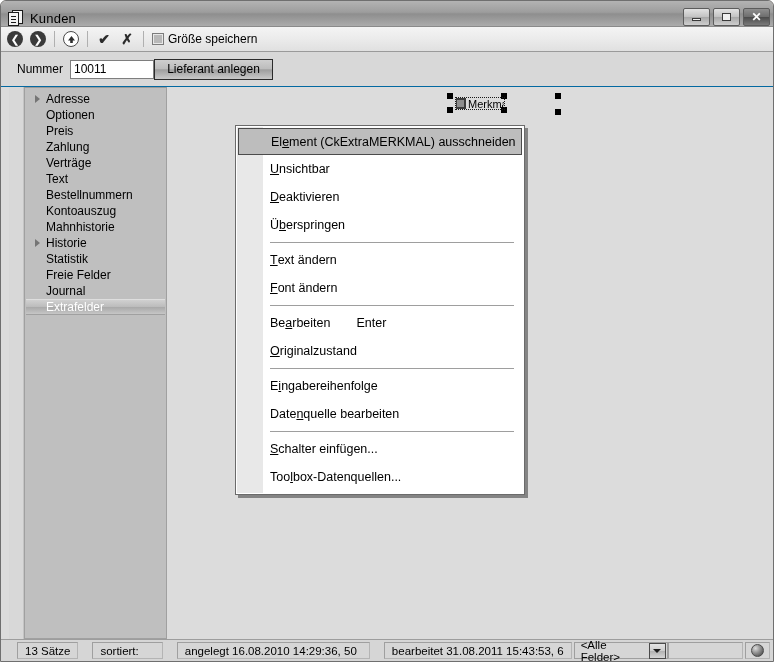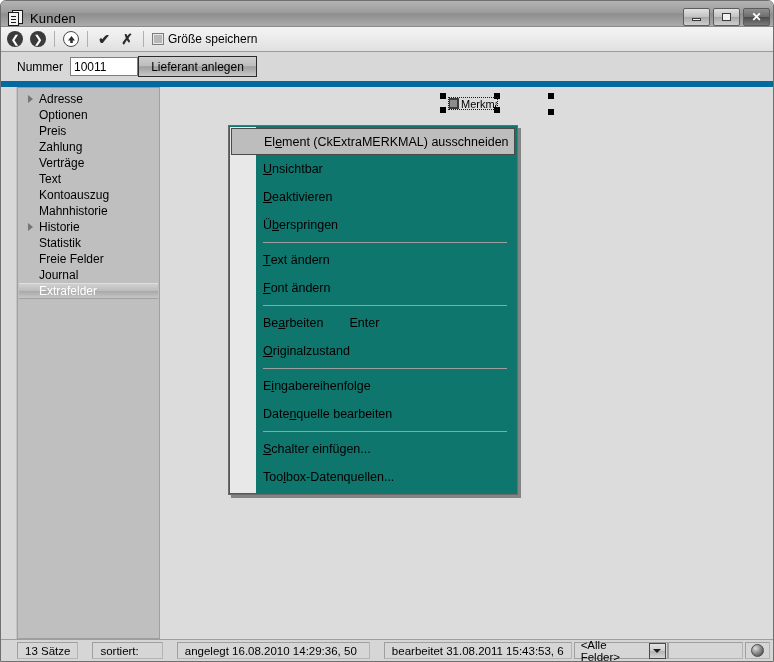--- a/index.html
+++ b/index.html
@@ -143,25 +143,25 @@
   #tb-check-label { font-size: 12px; color: #000; white-space: nowrap; }
 
   
   #header-row {
     height: 35px;
     box-sizing: border-box;
     background: #d8d8d8;
     display: flex;
     align-items: center;
     padding: 0 12px 0 16px;
-    border-bottom: 6px solid #0369a1;
+    border-bottom: 1px solid #0369a1;
   }
   #lbl-nummer { font-size: 12px; margin-right: 7px; white-space: nowrap; }
   #inp-nummer {
-    width: 68px; height: 19px;
+    width: 84px; height: 19px;
     box-sizing: border-box;
     border: 1px solid #7e7e7e;
     background: #ffffff;
     font-family: "Liberation Sans", sans-serif;
     font-size: 12px;
     padding: 0 3px;
     color: #000;
     outline: none;
   }
   #inp-name {
@@ -190,21 +190,21 @@
     white-space: nowrap;
   }
 
   
   #body-area {
     flex: 1 1 auto;
     display: flex;
     background: #dcdcdc;
     position: relative;
     overflow: hidden;
-    padding: 0 0 0 1px;
+    padding: 0 0 0 8px;
   }
   #left-gutter {
     width: 14px;
     background: #d8d8d8;
     border-right: 1px solid #c4c4c4;
     flex: 0 0 auto;
   }
   #tree-panel {
     width: 143px;
     flex: 0 0 auto;
@@ -296,21 +296,21 @@
     left: 388px; top: 6px;
     width: 12px; height: 22px;
   }
 
   
   #ctxmenu {
     position: absolute;
     left: 68px; top: 38px;
     width: 290px;
     box-sizing: border-box;
-    background: #0f766e;
+    background: #ffffff;
     border: 1px solid #6b6b6b;
     box-shadow: 3px 3px 0 rgba(60,60,60,.55);
     padding: 2px 0 3px 0;
     display: flex;
     flex-direction: column;
   }
   #ctx-gutter {
     position: absolute;
     left: 1px; top: 1px; bottom: 1px;
     width: 26px;
@@ -515,20 +515,24 @@
         <span class="arrow"></span>
         <span class="tlabel">Zahlung</span>
       </div>
       <div class="tree-item">
         <span class="arrow"></span>
         <span class="tlabel">Verträge</span>
       </div>
       <div class="tree-item">
         <span class="arrow"></span>
         <span class="tlabel">Text</span>
+      </div>
+      <div class="tree-item">
+        <span class="arrow"></span>
+        <span class="tlabel">Bestellnummern</span>
       </div>
       <div class="tree-item">
         <span class="arrow"></span>
         <span class="tlabel">Kontoauszug</span>
       </div>
       <div class="tree-item">
         <span class="arrow"></span>
         <span class="tlabel">Mahnhistorie</span>
       </div>
       <div class="tree-item">

